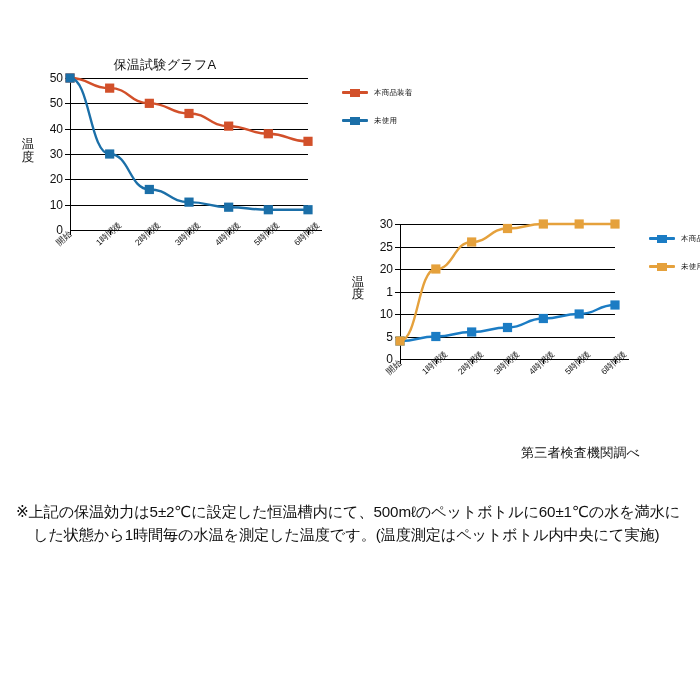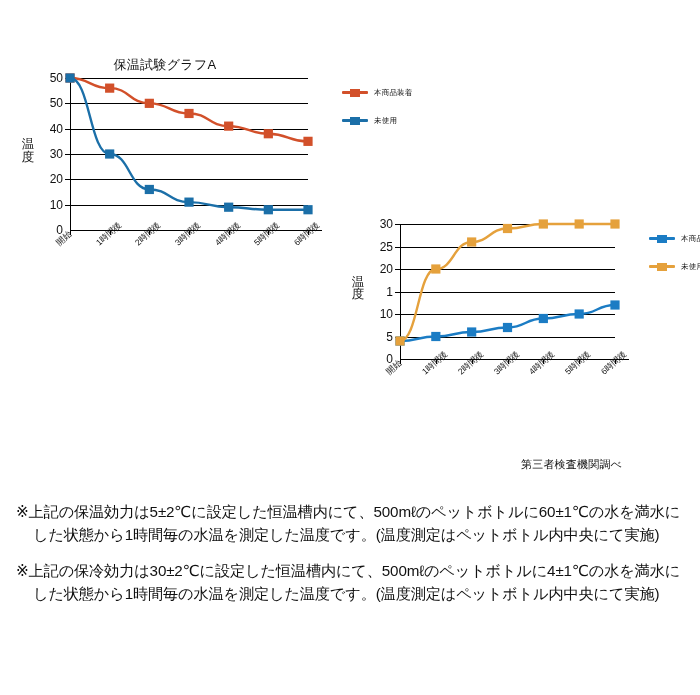--- a/index.html
+++ b/index.html
@@ -94,22 +94,22 @@
   .legend-mark i{
     position:absolute;left:0;top:4px;width:26px;height:3.4px;display:block;border-radius:1px;
   }
   .legend-mark b{
     position:absolute;left:8px;top:1.5px;width:10px;height:8.5px;display:block;
   }
   .legend-text{font-size:7.5px;color:#111;white-space:nowrap;letter-spacing:0.2px;}
 
   .source-note{
     position:absolute;
-    left:521px;top:457px;
-    font-size:11px;
+    left:521px;top:444px;
+    font-size:13px;
     color:#111;
     letter-spacing:0.2px;
   }
 
   .notes{
     position:absolute;
     left:16px;top:488px;
     width:672px;
   }
   .note{
@@ -280,14 +280,13 @@
         </div>
         <div class="legend-text">未使用</div>
       </div>
     </div>
 </div>
 
 <div class="source-note">第三者検査機関調べ</div>
 
 <div class="notes" id="notes">
     <p class="note"><span class="mark">※</span><span>上記の保温効力は5±2℃に設定した恒温槽内にて、500mℓのペットボトルに60±1℃の水を満水にした状態から1時間毎の水温を測定した温度です。(温度測定はペットボトル内中央にて実施)</span></p>
-    <p class="note"><span class="mark">※</span><span>上記の保冷効力は30±2℃に設定した恒温槽内にて、500mℓのペットボトルに4±1℃の水を満水にした状態から1時間毎の水温を測定した温度です。(温度測定はペットボトル内中央にて実施)</span></p>
   </div>
 
 </body></html>

